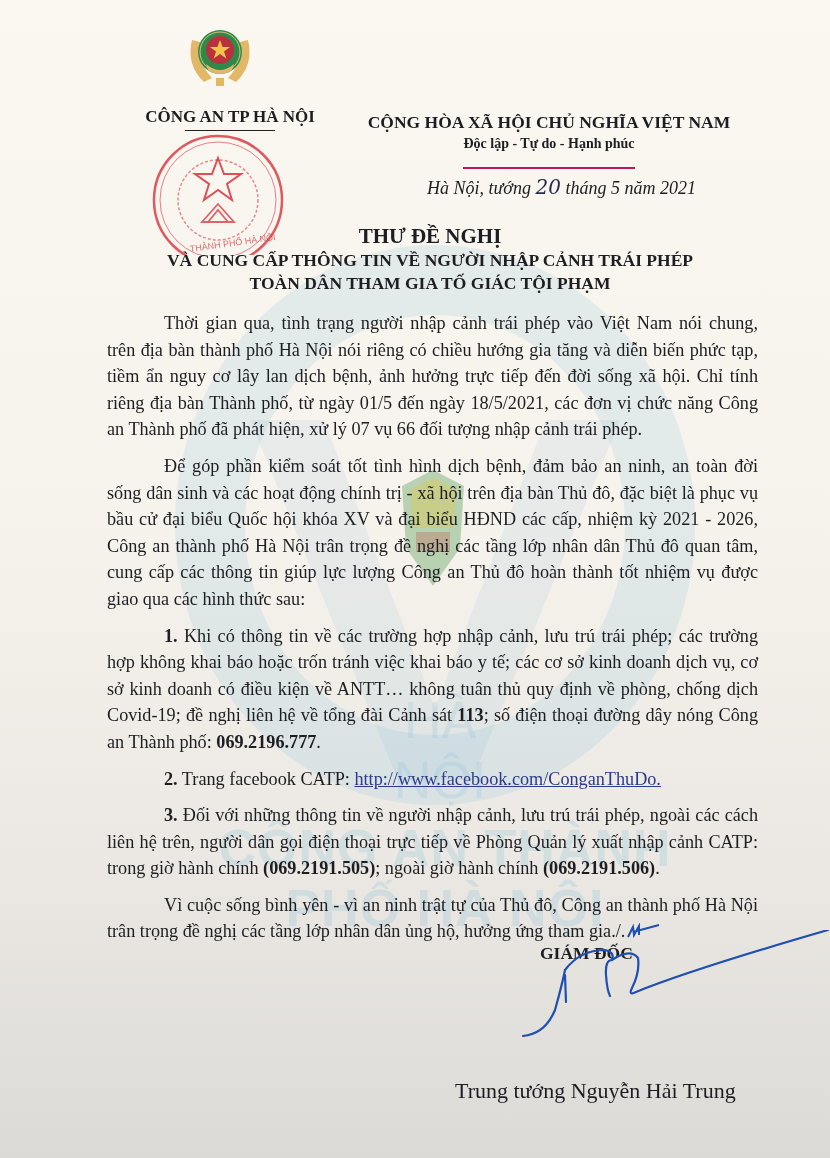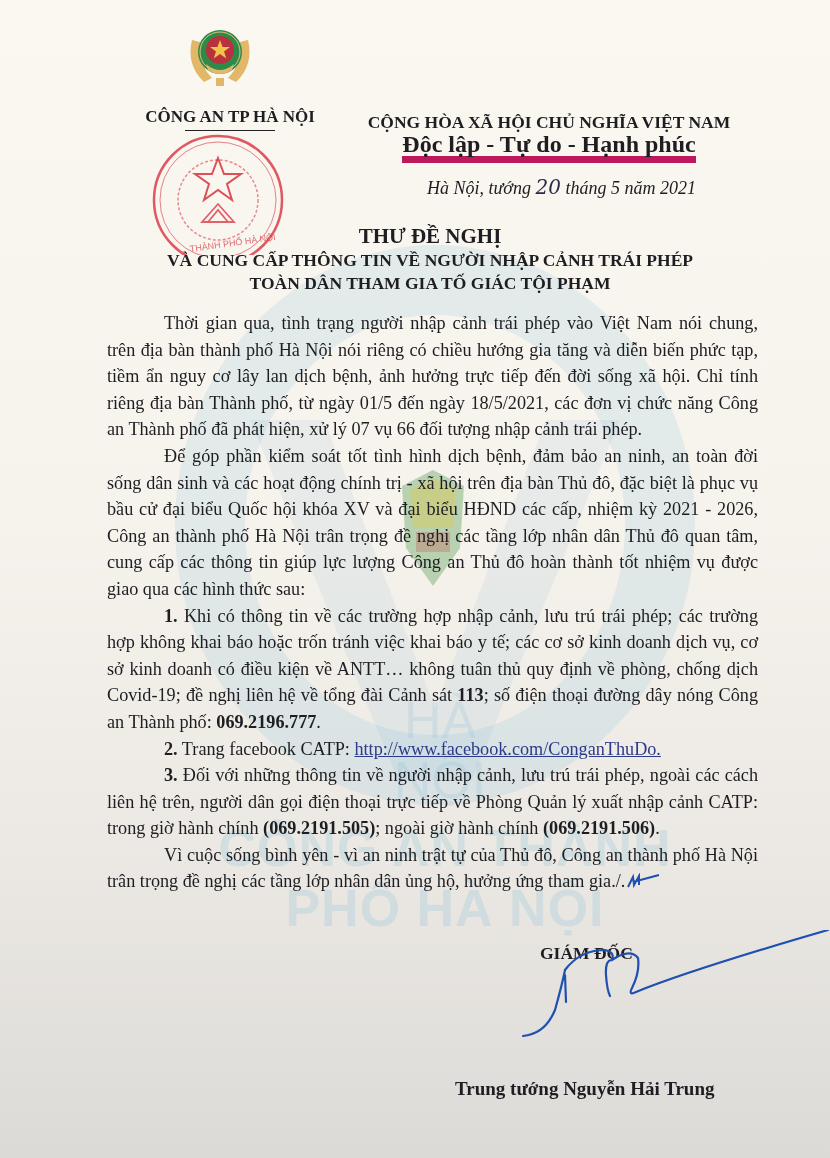--- a/index.html
+++ b/index.html
@@ -37,38 +37,38 @@
   }
   
   .emblem { position: absolute; left: 182px; top: 20px; width: 76px; height: 70px; }
   .left-header { position: absolute; left: 120px; top: 107px; width: 220px; text-align: center; }
   .org-parent { font-size: 17px; line-height: 20px; }
   .org-name { font-size: 17px; font-weight: bold; line-height: 20px; }
   .org-rule { width: 90px; height: 1px; background: #222; margin: 3px auto 0; }
   .seal { position: absolute; left: 140px; top: 130px; width: 155px; height: 125px; }
   .right-header { position: absolute; left: 352px; top: 111px; width: 394px; text-align: center; }
   .nation { font-size: 17.5px; font-weight: bold; line-height: 22px; }
-  .motto { font-size: 24px; font-weight: bold; line-height: 22px; display: inline-block; border-bottom: 7px solid #be185d; padding-bottom: 1px; }
+  .motto { font-size: 14px; font-weight: bold; line-height: 22px; display: inline-block; border-bottom: 2px solid #be185d; padding-bottom: 12px; }
   .date { position: absolute; left: 427px; top: 175px; font-size: 18px; font-style: italic; }
   .date .hand { font-family: "DejaVu Serif", serif; font-style: italic; font-size: 20px; color: #2a2a4a; }
   .title-block { position: absolute; left: 120px; top: 223px; width: 620px; text-align: center; font-weight: bold; }
   .title-main { font-size: 21px; line-height: 26px; }
   .title-sub { font-size: 17.5px; line-height: 23px; }
   
   .body-text { position: absolute; left: 107px; top: 310px; width: 651px; font-size: 18.2px; line-height: 26.6px; text-align: justify; }
   .body-text p { margin: 0; text-indent: 57px; }
-  .body-text p.gap { margin-top: 0; font-family: Liberation Serif, serif; }
+  .body-text p.gap { margin-top: 10px; font-family: Liberation Serif, serif; }
   .body-text .num { font-weight: bold; }
   .body-text b { font-weight: bold; }
   .link { color: #2c3a8a; text-decoration: underline; }
   .tick { display: inline-block; width: 36px; height: 16px; vertical-align: -2px; }
   
   .sig-title { position: absolute; left: 540px; top: 943px; font-size: 17.5px; font-weight: bold; }
   .signature { position: absolute; left: 520px; top: 930px; width: 310px; height: 115px; }
-  .signer { position: absolute; left: 455px; top: 1078px; font-size: 19px; font-weight: bold; }
+  .signer { position: absolute; left: 455px; top: 1078px; font-size: 22px; font-weight: normal; }
 </style>
 </head>
 <body>
 
 <div class="page">
 
   <div class="wm-ring"></div>
   <div class="wm-v"></div>
   <svg class="wm-emblem" viewBox="0 0 70 120">
     <path d="M35 2 L66 18 L62 80 L35 118 L8 80 L4 18 Z" fill="rgba(70,150,70,0.35)"></path>

